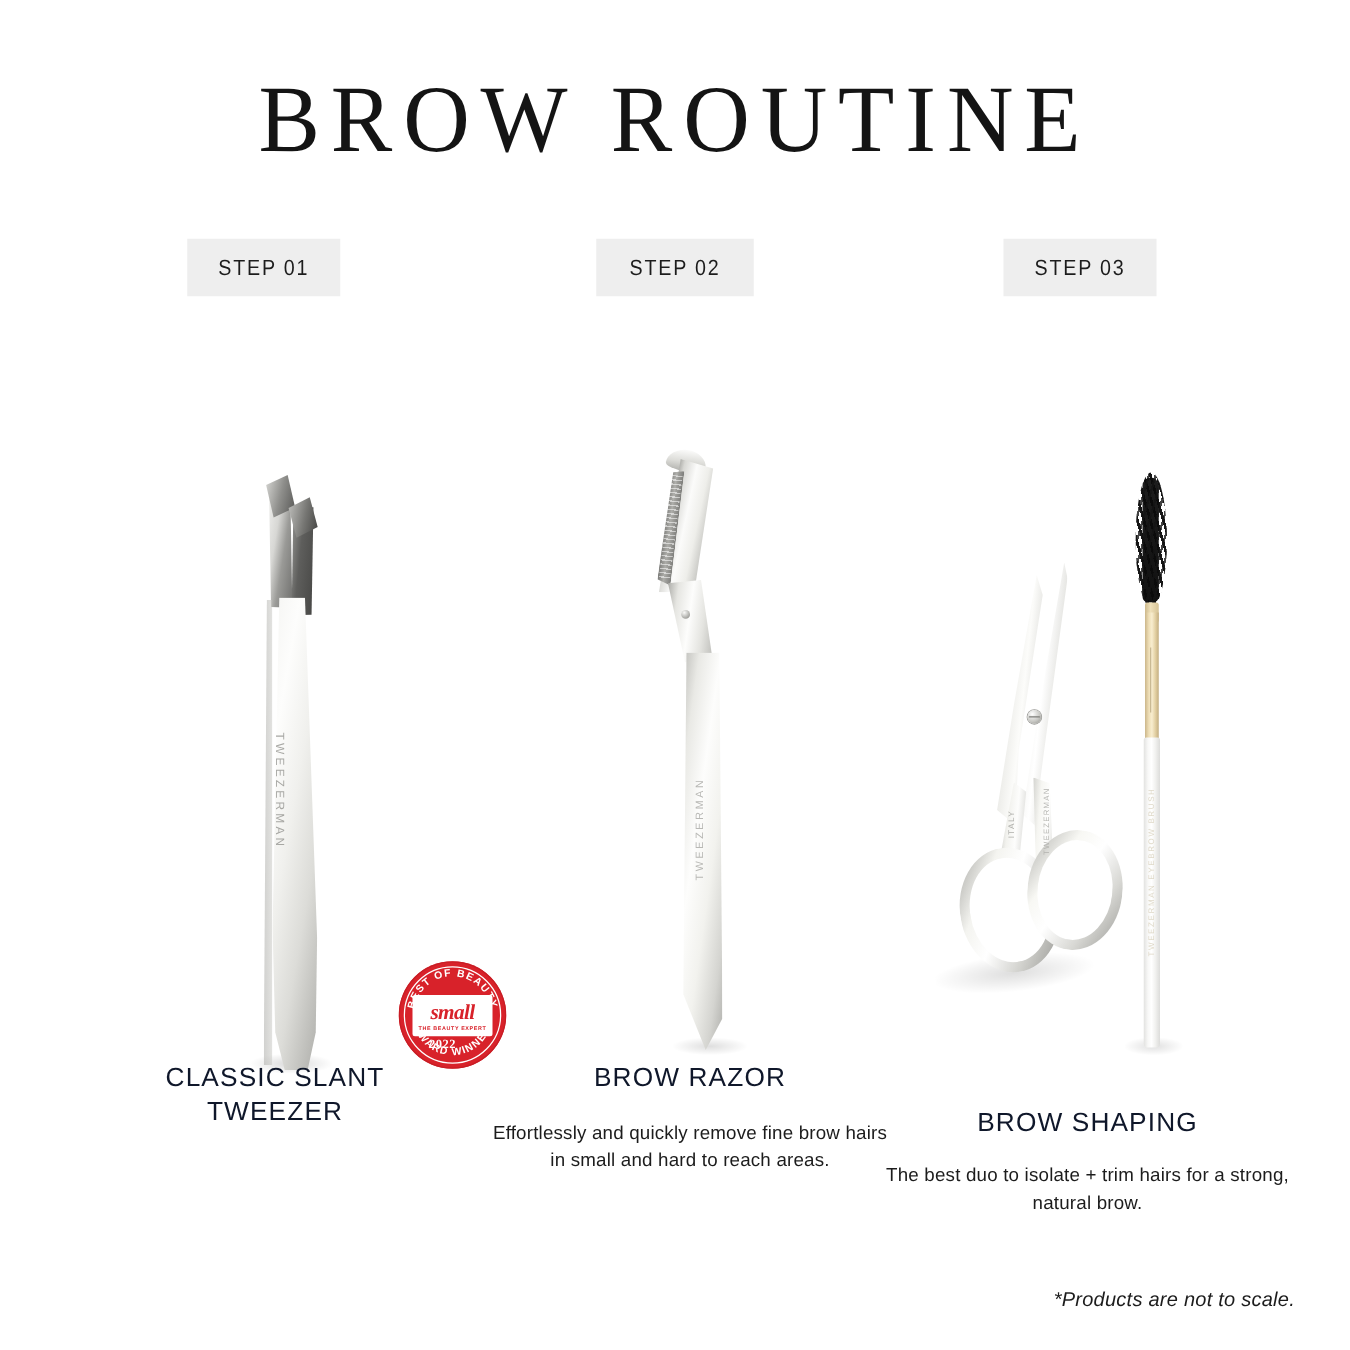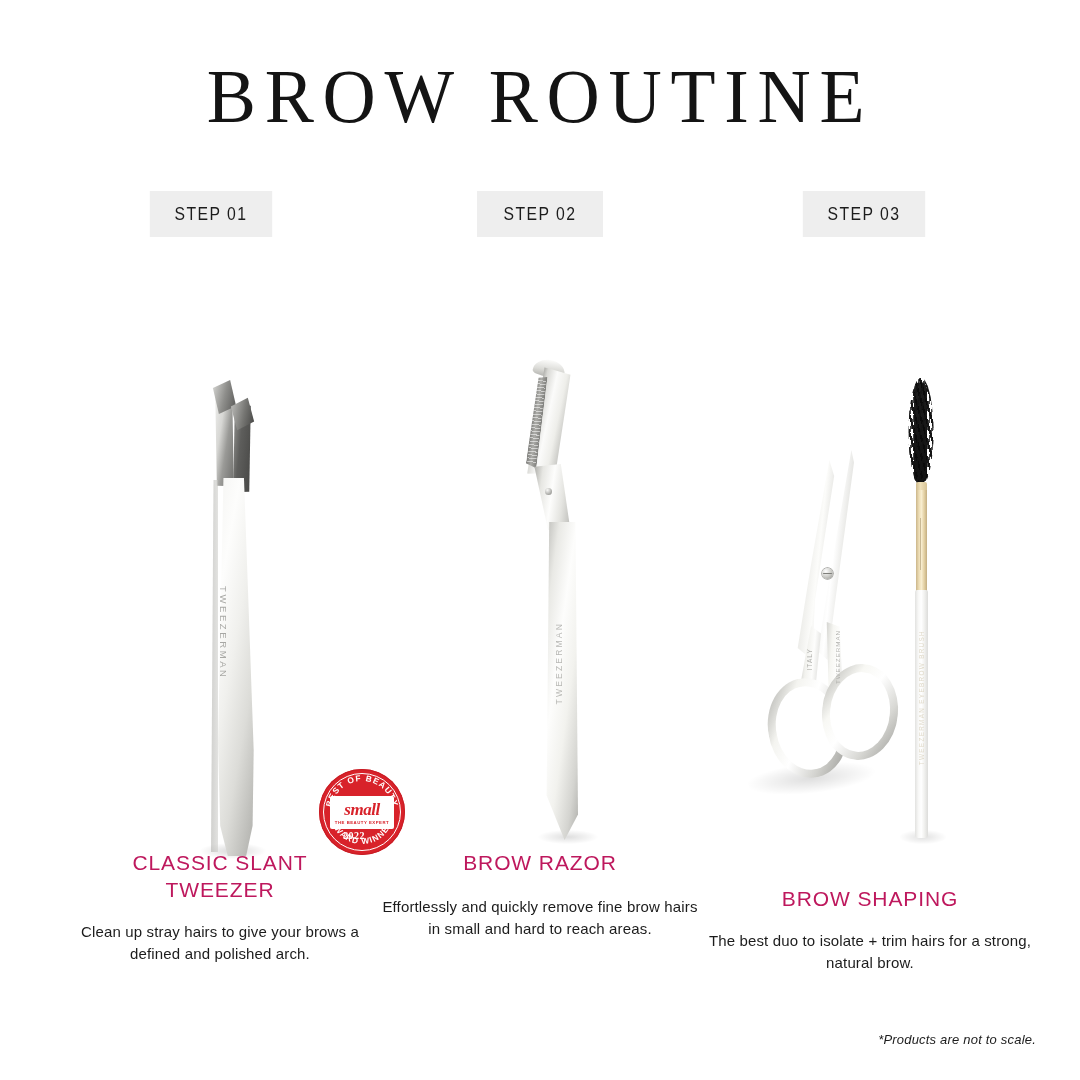--- a/index.html
+++ b/index.html
@@ -298,37 +298,37 @@
   }
   .br-shadow{
     position:absolute; left:4px; top:452px; width:46px; height:14px;
     background:radial-gradient(ellipse at center, rgba(0,0,0,.12) 0%, rgba(0,0,0,0) 74%);
   }
 
   
   .captions{ position:absolute; top:850px; left:0; width:1080px; }
   .cap-col{ position:absolute; top:0; text-align:center; }
   .cap-col-1{ left:60px; width:320px; }
-  .cap-col-2{ left:380px; width:320px; }
+  .cap-col-2{ left:392px; width:320px; }
   .cap-col-3{ left:700px; width:340px;margin-top:36px; }
   .cap-title{
-    font-size:21px; letter-spacing:.9px; color:#be185d; line-height:1.28;
+    font-size:21px; letter-spacing:.9px; color:#0f172a; line-height:1.28;
     font-family:"Liberation Sans", sans-serif; font-weight:400;
   }
   .cap-body{
     margin-top:17px;
     font-size:15px; line-height:1.47; color:#1c1c1c; letter-spacing:.15px;
     font-family:"Liberation Sans", sans-serif; font-weight:400;
   }
   .cap-col-2 .cap-body{ margin-top:19px; }
 
   
   .footnote{
     position:absolute; right:44px; top:1032px;
-    font-size:13px; font-style:italic; color:#1c1c1c;
+    font-size:16px; font-style:italic; color:#1c1c1c;
     font-family:"Liberation Sans", sans-serif; letter-spacing:.2px;
   }
 </style>
 </head>
 <body>
 
 <div class="title">BROW ROUTINE</div>
 
 <div class="steps">
   <div class="step-badge">STEP 01</div>
@@ -414,21 +414,20 @@
   </div>
 </div>
 
 <div class="captions">
 
   <div class="cap-col cap-col-1">
     <div class="cap-title">
       <div>CLASSIC SLANT</div>
       <div>TWEEZER</div>
     </div>
-    <div class="cap-body">Clean up stray hairs to give your brows a defined and polished arch.</div>
   </div>
 
   <div class="cap-col cap-col-2">
     <div class="cap-title">
       <div>BROW RAZOR</div>
     </div>
     <div class="cap-body">Effortlessly and quickly remove fine brow hairs in small and hard to reach areas.</div>
   </div>
 
   <div class="cap-col cap-col-3">

